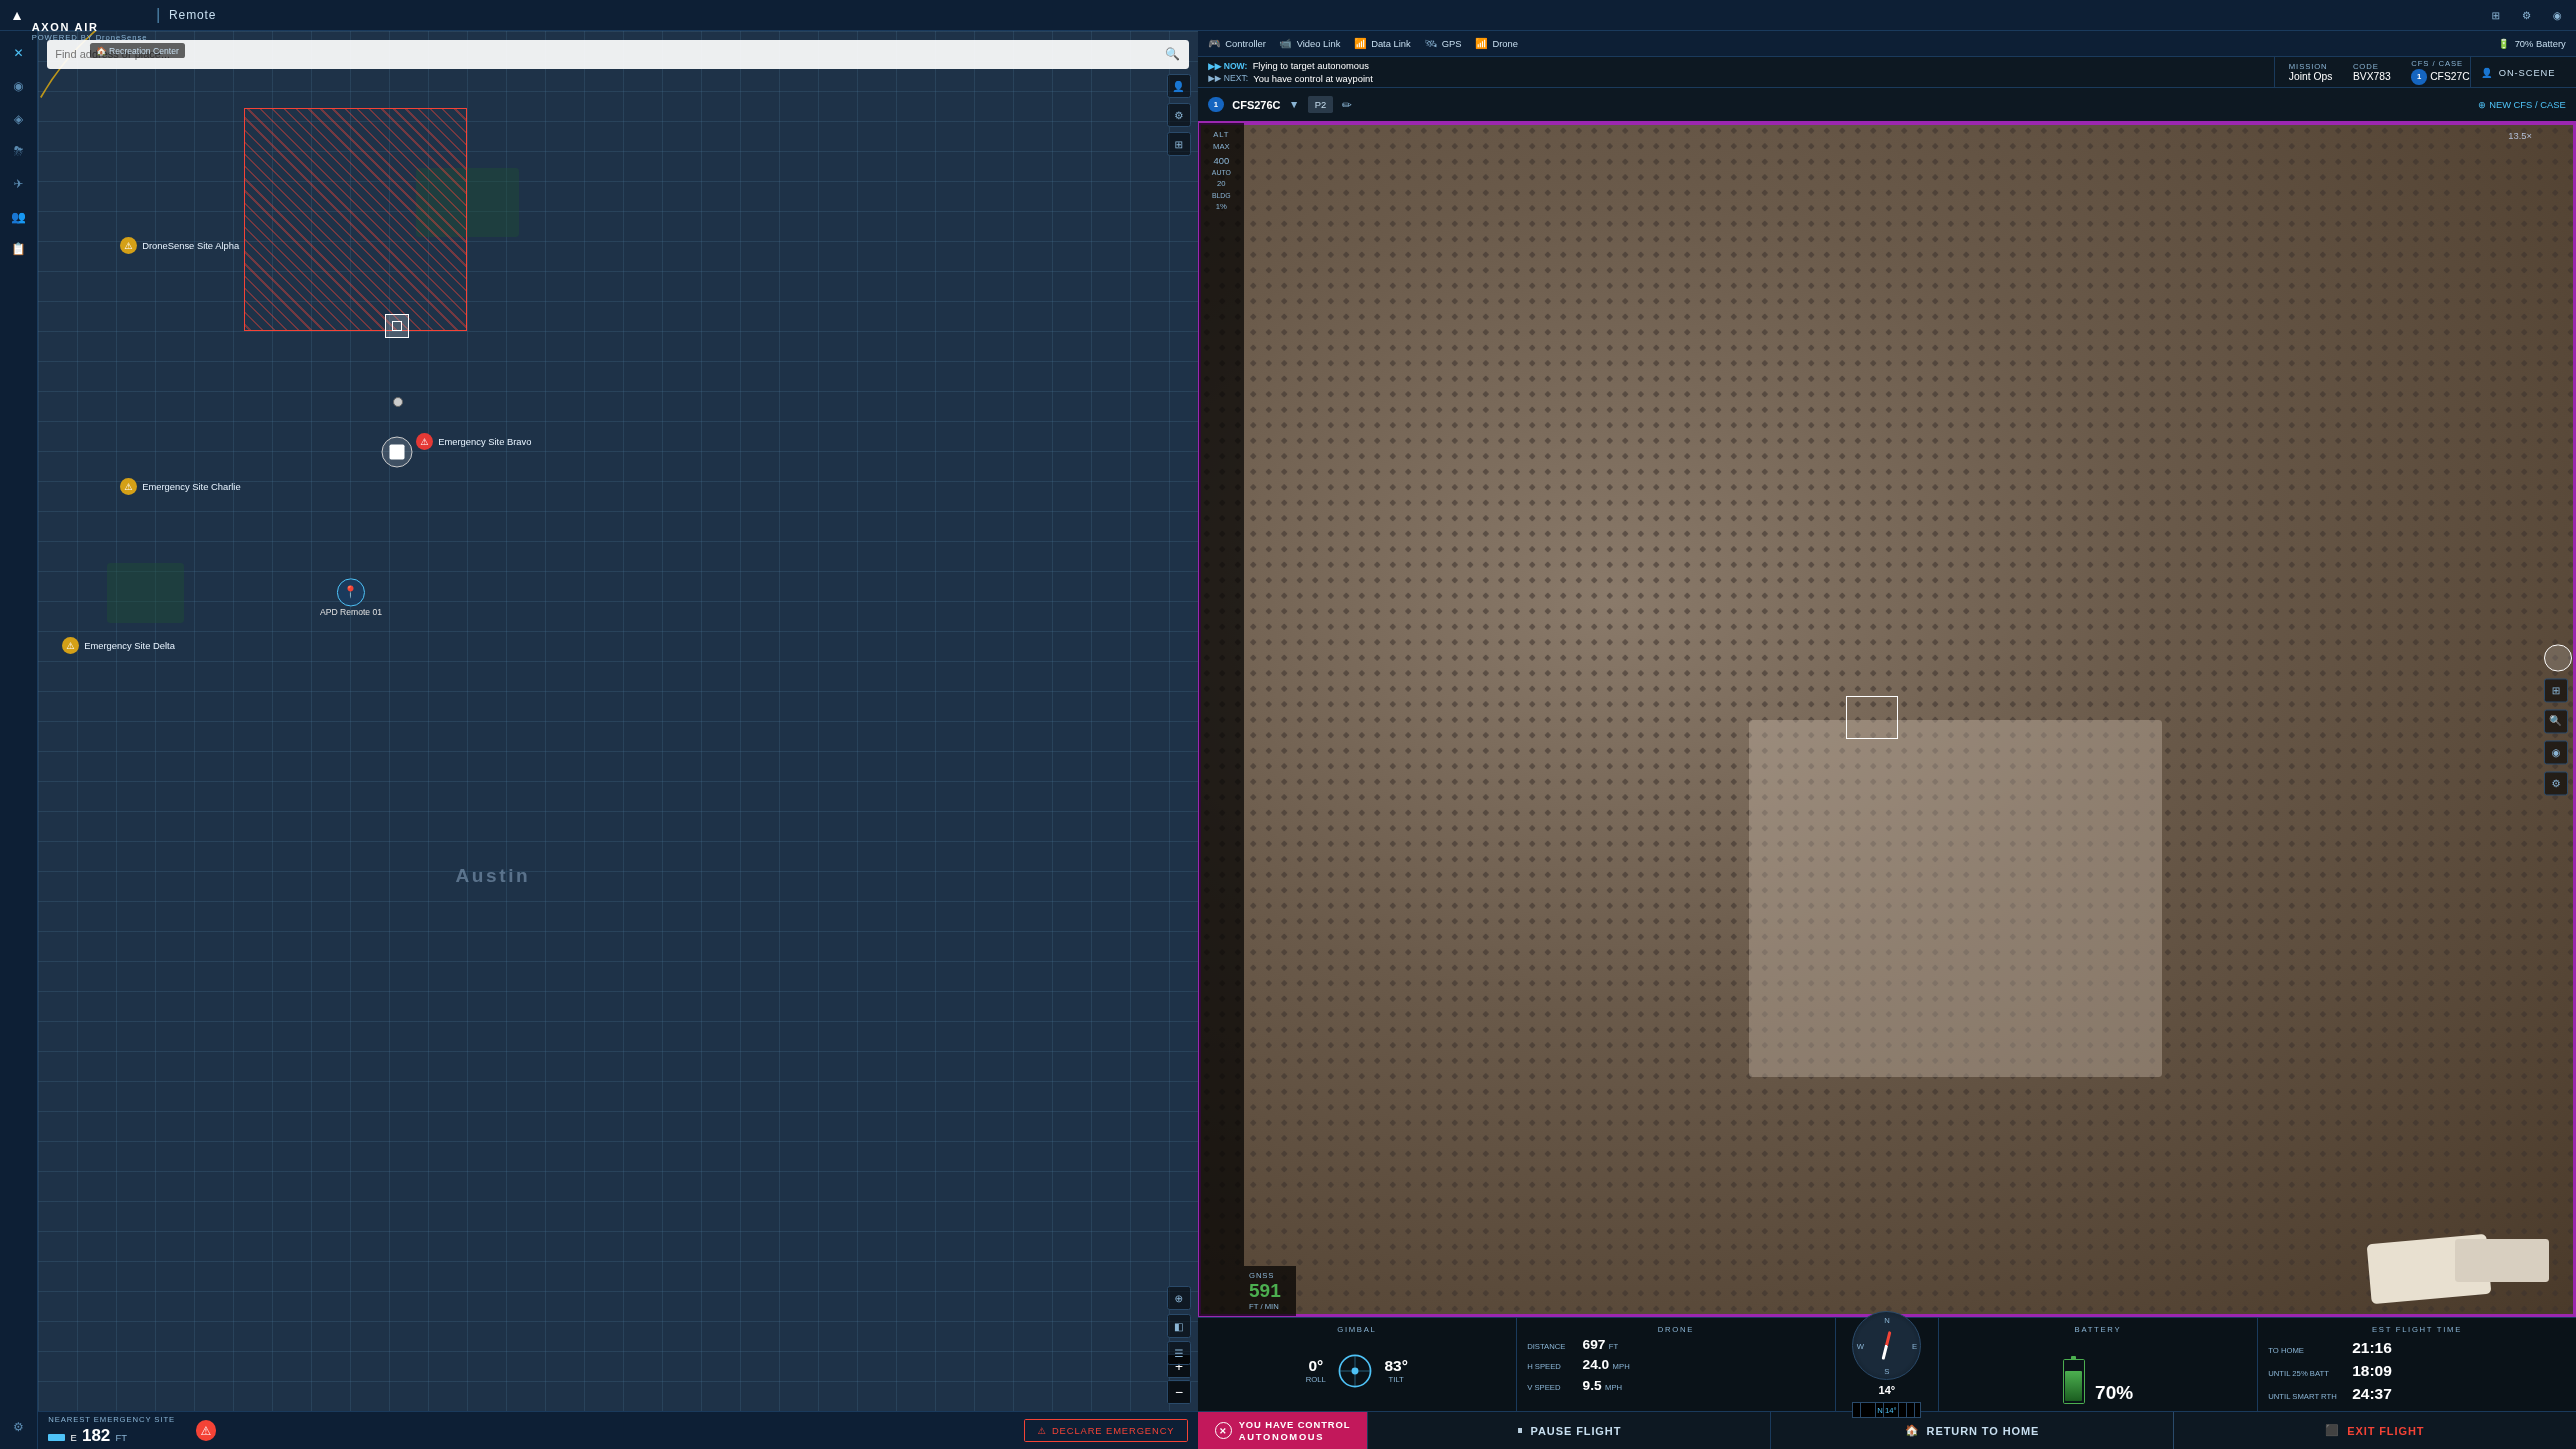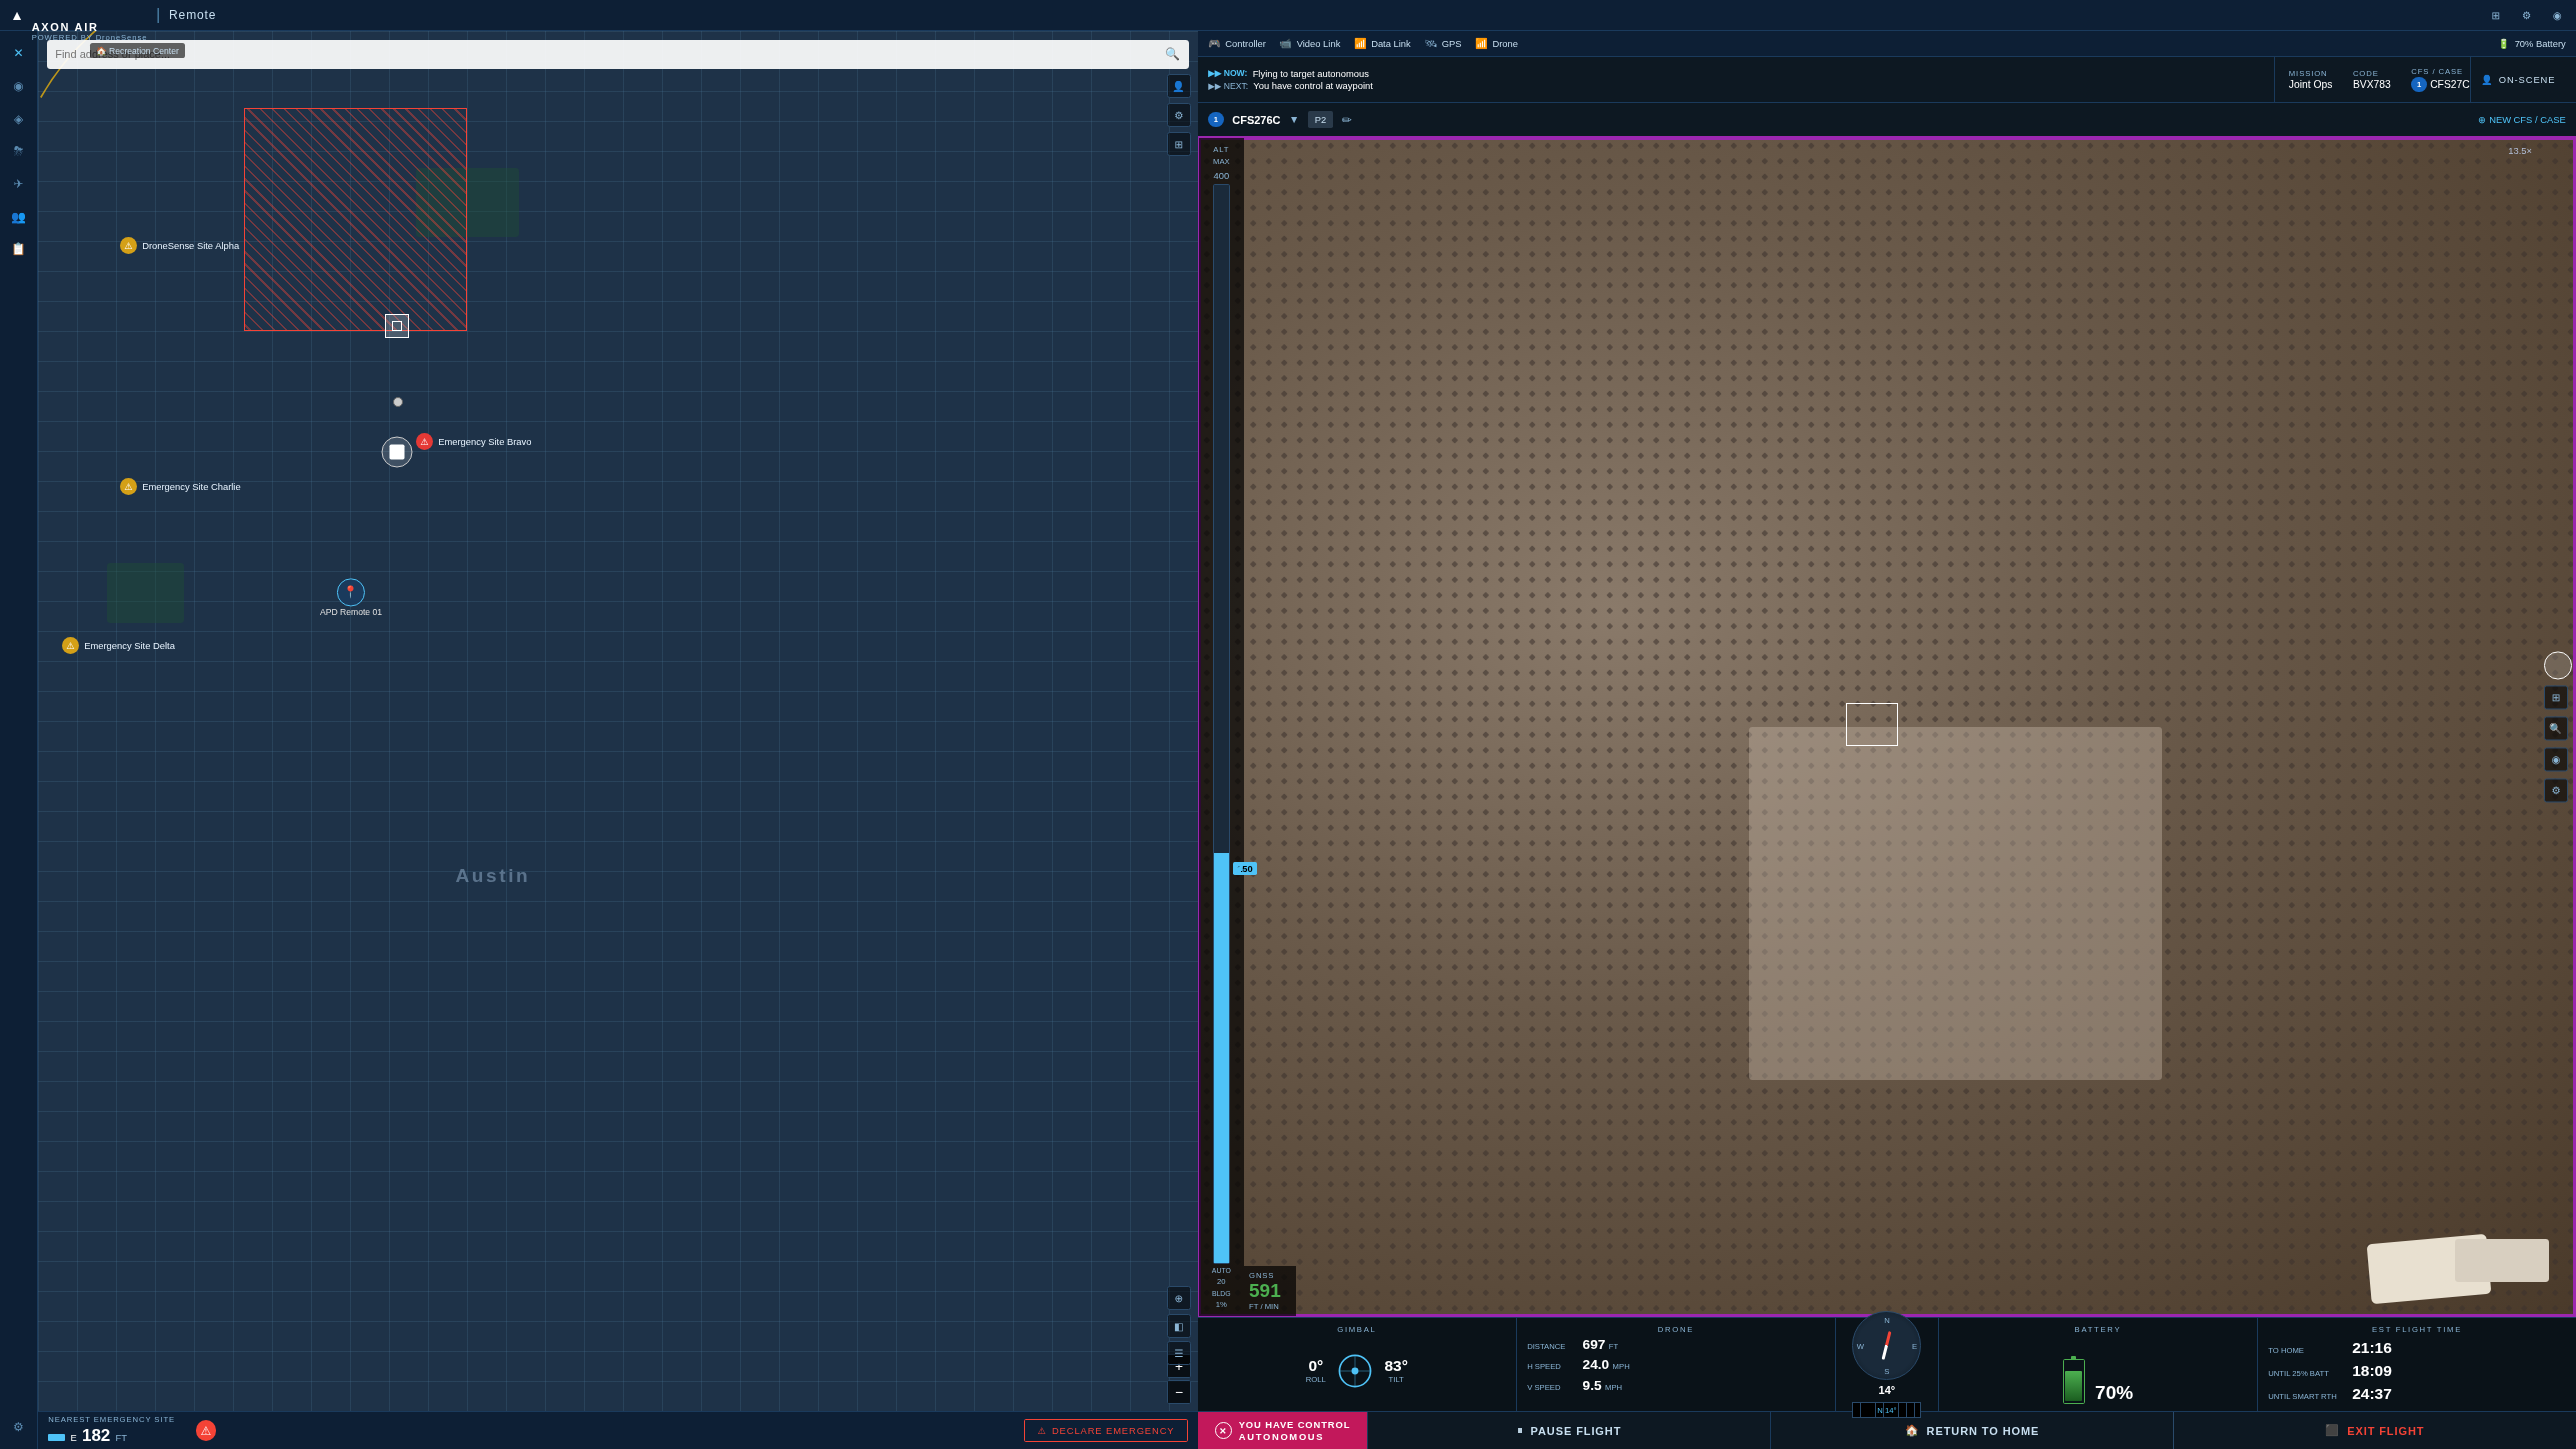--- a/index.html
+++ b/index.html
@@ -361,21 +361,21 @@
       align-items: center;
       gap: 4.3px;
       font-size: 9.4px;
       color: #c8dff0;
     }
     .status-item-icon { color: #8ab4d4; font-size: 10.3px; }
     .battery-icon { color: #4caf50; }
 
     
     .now-next-bar {
-      height: 46px;
+      height: 31px;
       background: #0d1822;
       border-bottom: 0.9px solid #1a3a5c;
       display: flex;
       align-items: stretch;
       padding: 0 10.3px;
     }
     .now-section {
       flex: 1;
       display: flex;
       flex-direction: column;
@@ -1032,27 +1032,20 @@
 
       <div class="target-box" style="left:47%;top:48%;width:52px;height:43px;"></div>
 
       <div style="position:absolute;top:0;left:0;right:0;bottom:0;border:2.6px solid #9c27b0;pointer-events:none;"></div>
     </div>
 
     <div class="alt-panel">
       <span class="alt-label">ALT</span>
       <span class="alt-max">MAX</span>
       <span style="font-size:9.4px;color:#8ab4d4;">400</span>
-      <div class="alt-bar-container">
-        <div class="alt-bar-fill" style="height:38%;background:#4fc3f7;"></div>
-        <div style="position:absolute;bottom:36%;left:19px;background:#4fc3f7;color:#000;font-size:9.4px;font-weight:bold;padding:0.9px 4.3px;border-radius:1.7px;white-space:nowrap;">
-          <span>150</span>
-        </div>
-        <div style="position:absolute;bottom:36%;right:-12px;width:0;height:0;border-top:5.2px solid transparent;border-bottom:5.2px solid transparent;border-right:6.9px solid #4fc3f7;"></div>
-      </div>
       <span style="font-size:6.9px;color:#8ab4d4;">AUTO</span>
       <span style="font-size:7.7px;color:#8ab4d4;">20</span>
       <span style="font-size:6.9px;color:#8ab4d4;">BLDG</span>
       <span style="font-size:7.7px;color:#8ab4d4;">1%</span>
     </div>
 
     <div class="speed-panel">
       <div class="speed-label">GNSS</div>
       <div class="speed-value">591</div>
       <div class="speed-unit">FT / MIN</div>

